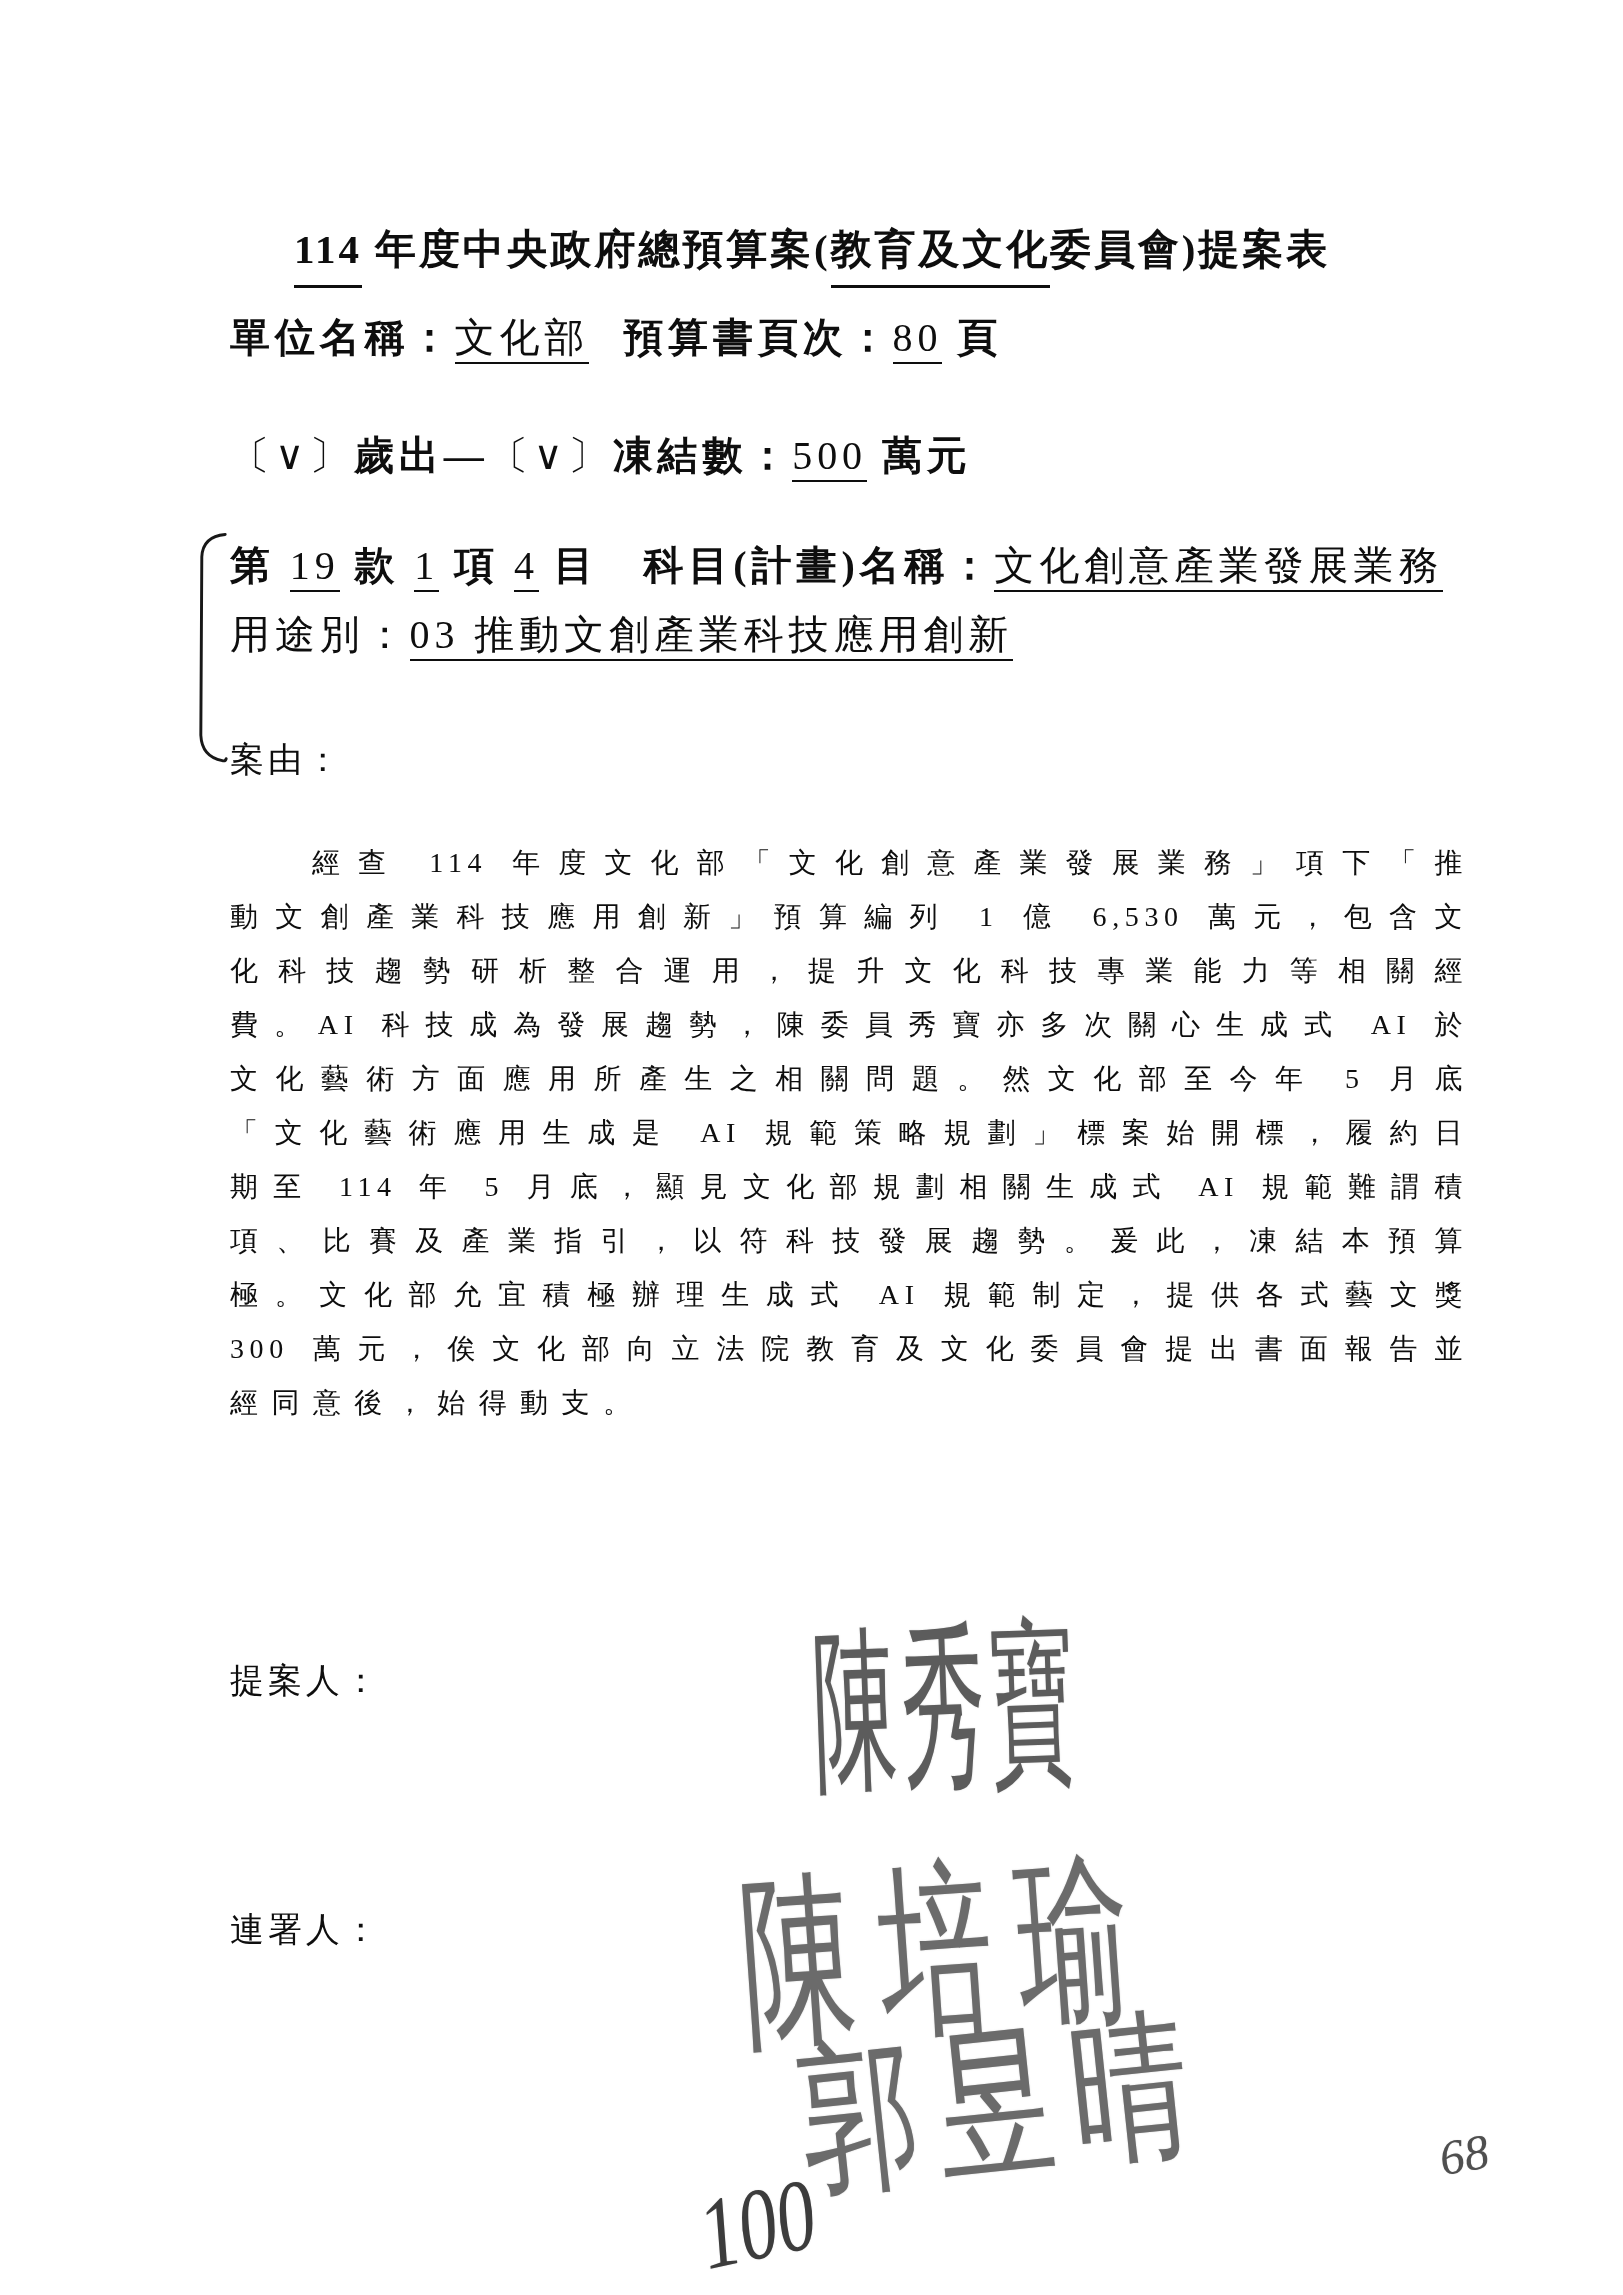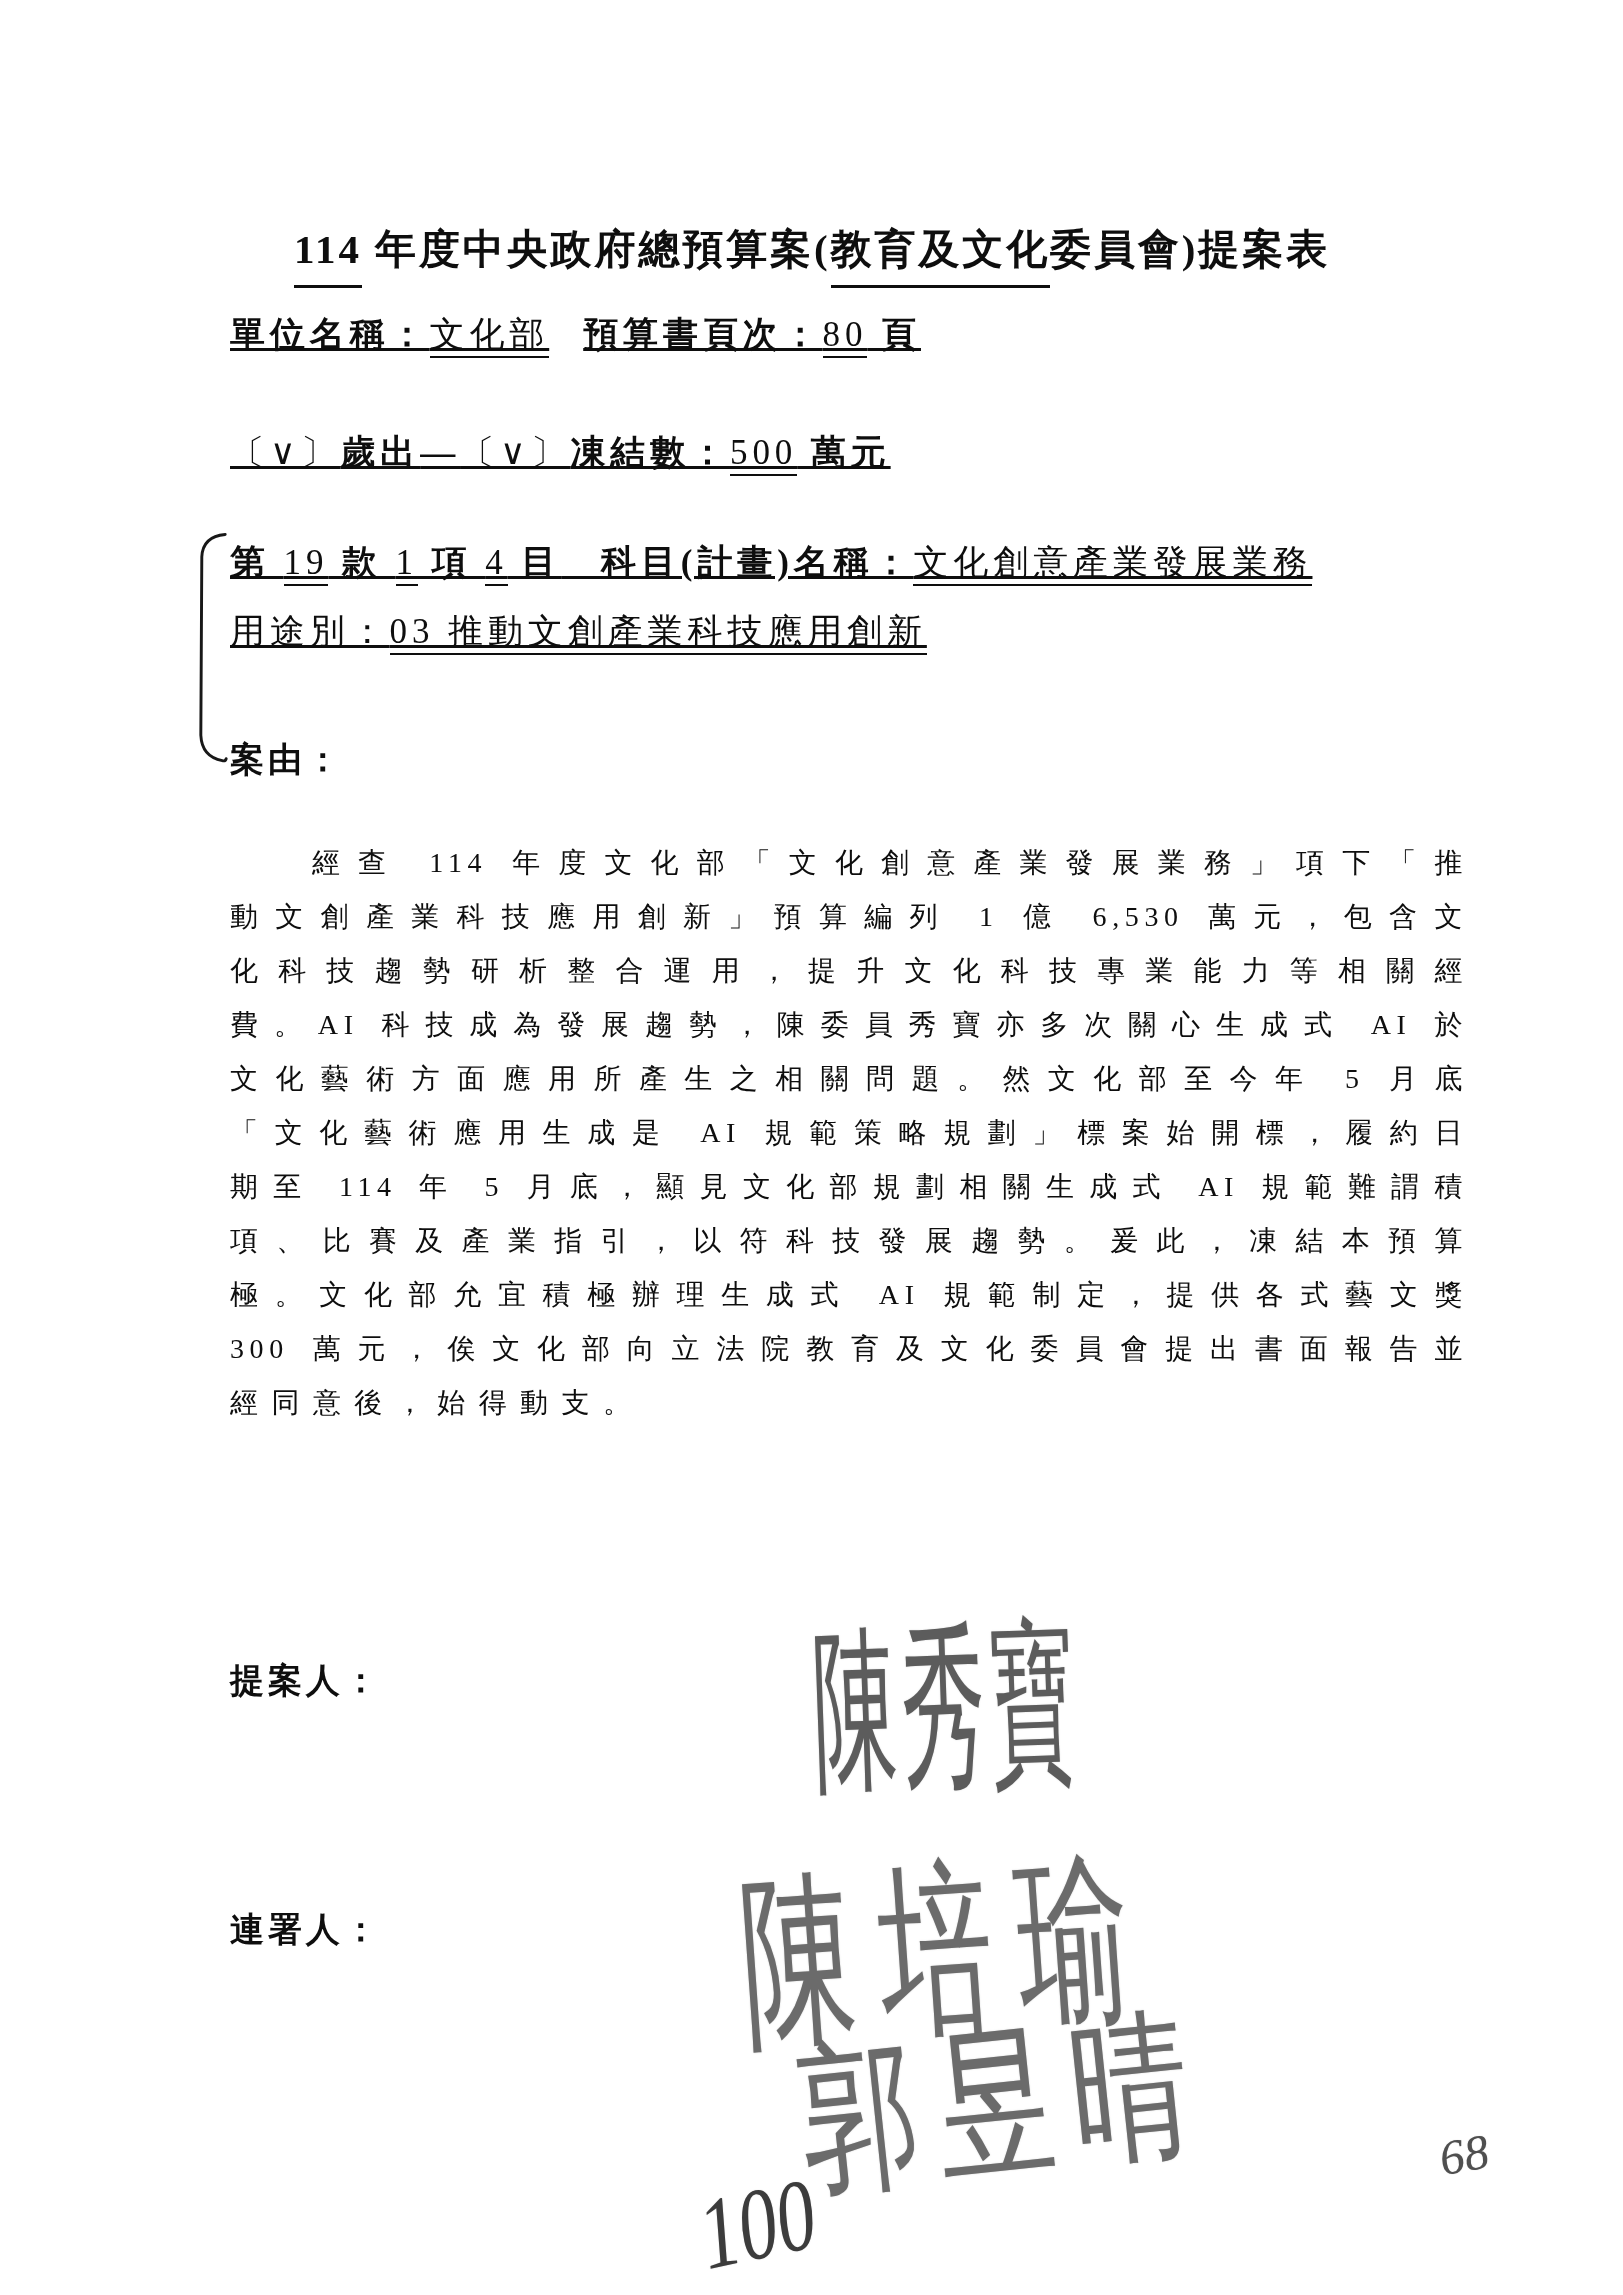--- a/index.html
+++ b/index.html
@@ -15,22 +15,22 @@
   .abs{position:absolute;white-space:nowrap;}
   .b{font-weight:700;}
   
   .u{border-bottom:2.5px solid #0e0e0e;padding-bottom:1.5px;}
   .u-thick{border-bottom:3.9px solid #0e0e0e;padding-bottom:13px;}
   .title{
     left:0;right:0;top:222px;
     text-align:center;
     font-size:41px;font-weight:700;letter-spacing:2.9px;
   }
-  .meta{font-size:35px;letter-spacing:4.9px;line-height:1.25;text-decoration:underline;}
-  .heading{font-size:34px;font-weight:700;letter-spacing:3.9px;}
+  .meta{font-size:40px;letter-spacing:4.9px;line-height:1.25;}
+  .heading{font-size:34px;font-weight:400;letter-spacing:3.9px;}
   .gap-left{margin-left:34px;}
   
   .body-block{
     position:absolute;left:230px;top:836px;width:1238px;
   }
   .bl{
     font-size:28px;line-height:54px;height:54px;
     letter-spacing:0.2em;
     text-align:justify;text-align-last:justify;
     white-space:normal;overflow:hidden;

